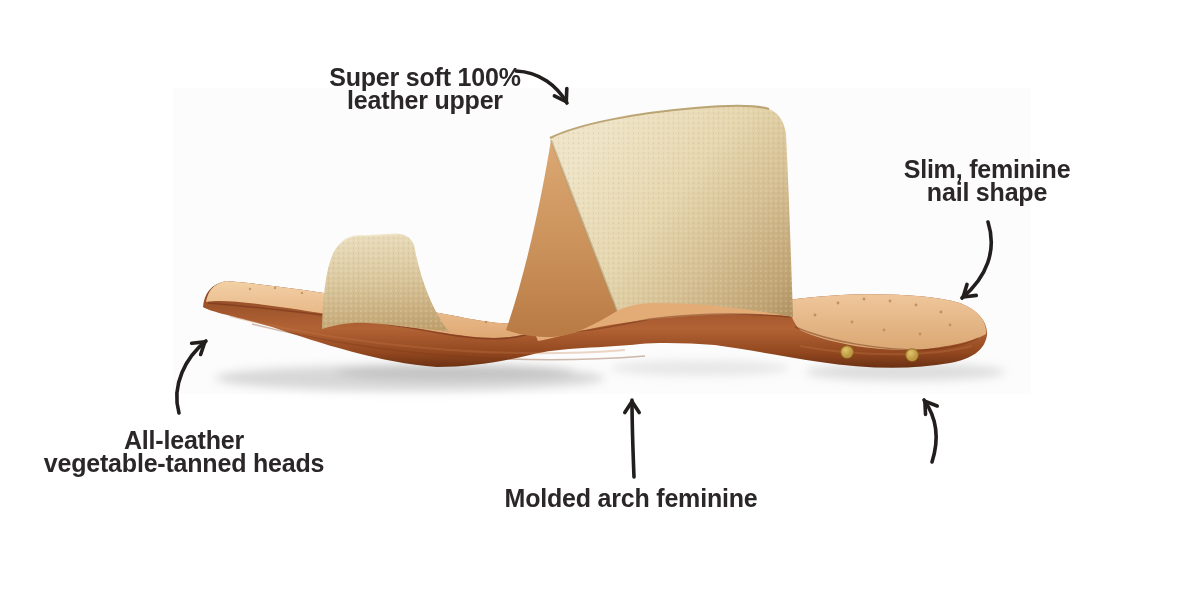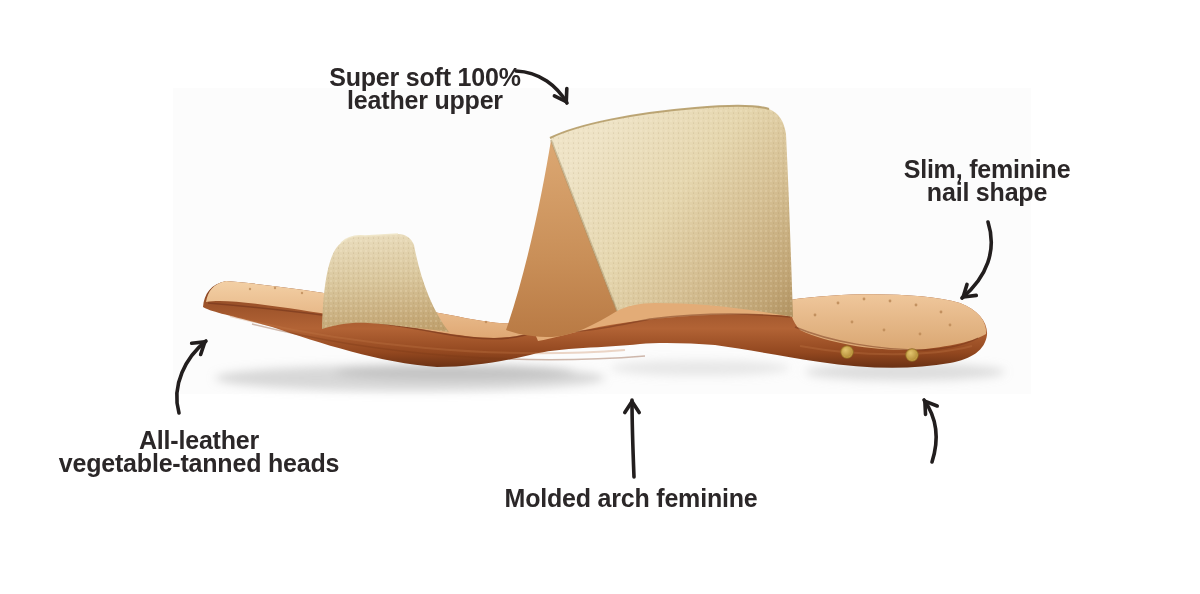--- a/index.html
+++ b/index.html
@@ -17,21 +17,21 @@
     text-align:center;
     font-weight:700;
     font-size:25px;
     line-height:23px;
     letter-spacing:-0.2px;
     color:#2b2728;
     white-space:nowrap;
   }
   .pos-upper{left:425px;top:66px;}
   .pos-sole-shape{left:987px;top:158px;}
-  .pos-sole-material{left:199px;top:429px;}
+  .pos-sole-material{left:184px;top:429px;}
   .pos-arch{left:631px;top:487px;}
   .pos-nails{left:952px;top:479px;}
 </style>
 </head>
 <body>
 
 <div class="stage">
 
   <svg width="1200" height="594" viewBox="0 0 1200 594">
     <defs>

